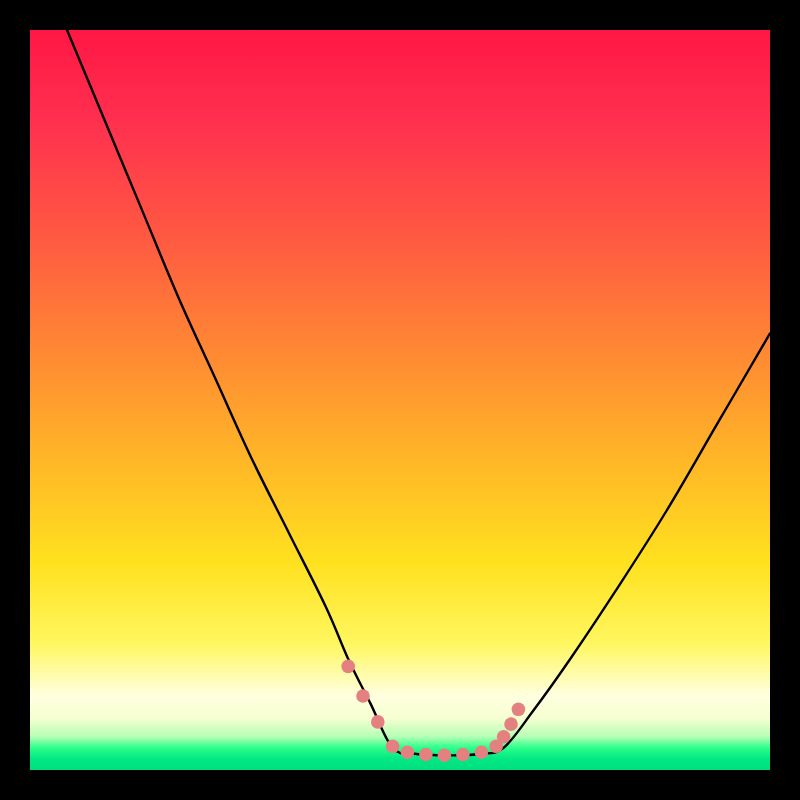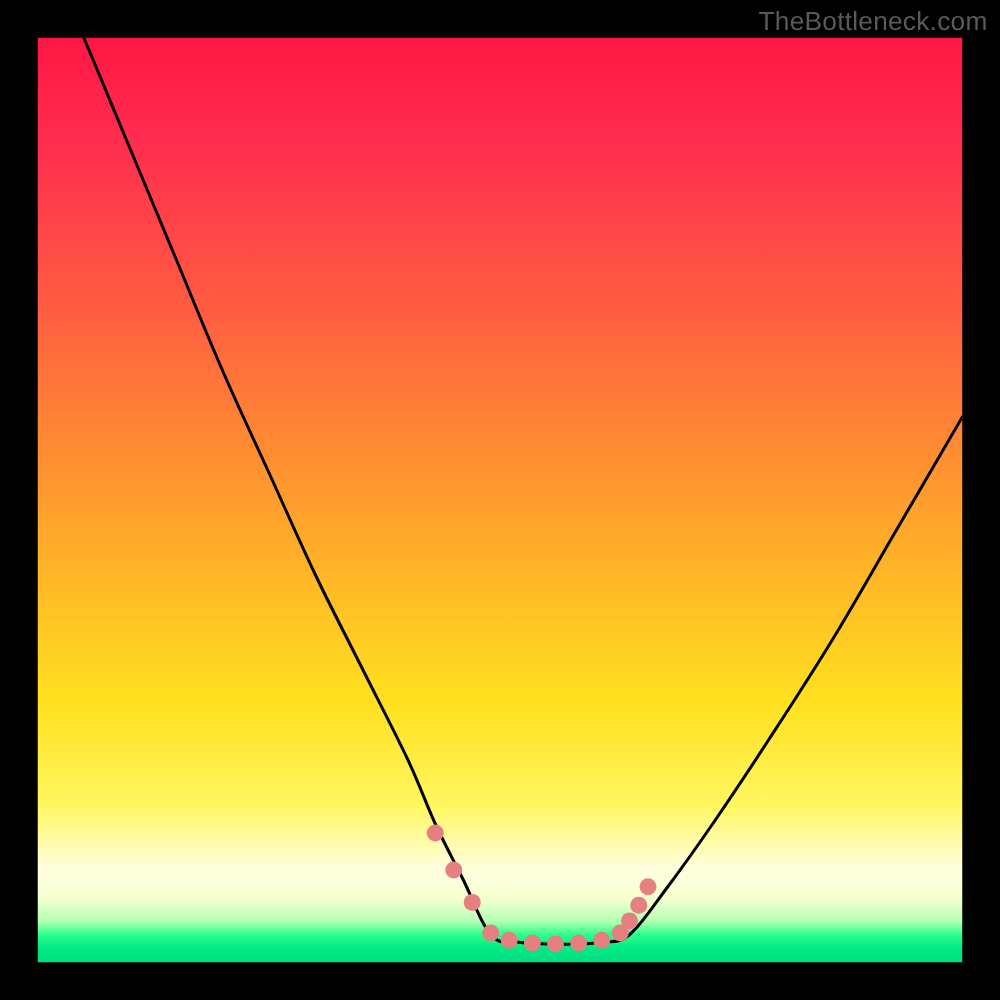--- a/index.html
+++ b/index.html
@@ -60,21 +60,20 @@
     font-size: 21px;
     font-weight: 500;
     letter-spacing: 0.2px;
     user-select: none;
   }
 </style>
 </head>
 <body>
 
 <div class="frame">
-  <div class="watermark">TheBottleneck.com</div>
 
   <div class="plot-area">
     <div class="gradient"></div>
     <svg class="curve" viewBox="0 0 740 740" preserveAspectRatio="none">
       <g id="curve-group">
           <path d="M 37,0 C 43.66,15.983999999999991 60.68,56.83199999999995 74,88.79999999999995 C 87.32,120.76799999999996 97.68,145.632 111,177.60000000000002 C 124.32,209.56800000000004 134.68,235.76399999999998 148,266.4 C 161.32,297.03599999999994 171.68,318.496 185,347.79999999999995 C 198.32,377.1039999999999 208.68,401.228 222,429.2 C 235.32,457.17199999999997 245.68,476.56 259,503.2 C 272.32,529.84 285.344,554.556 296,577.2 C 306.656,599.844 310.20799999999997,611.684 318.2,629 C 326.192,646.316 332.408,657.4159999999999 340.40000000000003,673.4 C 348.39200000000005,689.384 354.60799999999995,708.7424 362.59999999999997,717.8 C 370.592,726.8575999999999 376.808,722.388 384.8,723.72 C 392.79200000000003,725.052 399.00800000000004,724.9336000000001 407.00000000000006,725.2 C 414.9920000000001,725.4664 421.208,725.4664 429.2,725.2 C 437.19199999999995,724.9336000000001 443.40799999999996,725.052 451.4,723.72 C 459.392,722.388 464.276,725.5255999999999 473.6,717.8 C 482.92400000000004,710.0744 491.21200000000005,696.784 503.20000000000005,680.8 C 515.188,664.8159999999999 525.5479999999999,650.312 540.1999999999999,629 C 554.852,607.688 567.284,589.04 584.6,562.4 C 601.916,535.76 617.752,511.63599999999997 636.4,481 C 655.048,450.36400000000003 669.552,424.16800000000006 688.2,392.20000000000005 C 706.8480000000001,360.232 730.676,319.384 740,303.40000000000003" fill="none" stroke="#000000" stroke-width="2.4" stroke-linecap="round"></path>
         </g>
       <g id="marker-group">
           <circle cx="318.2" cy="636.4" r="6.8" fill="#e58080"></circle>
           <circle cx="333" cy="666" r="6.8" fill="#e58080"></circle>

